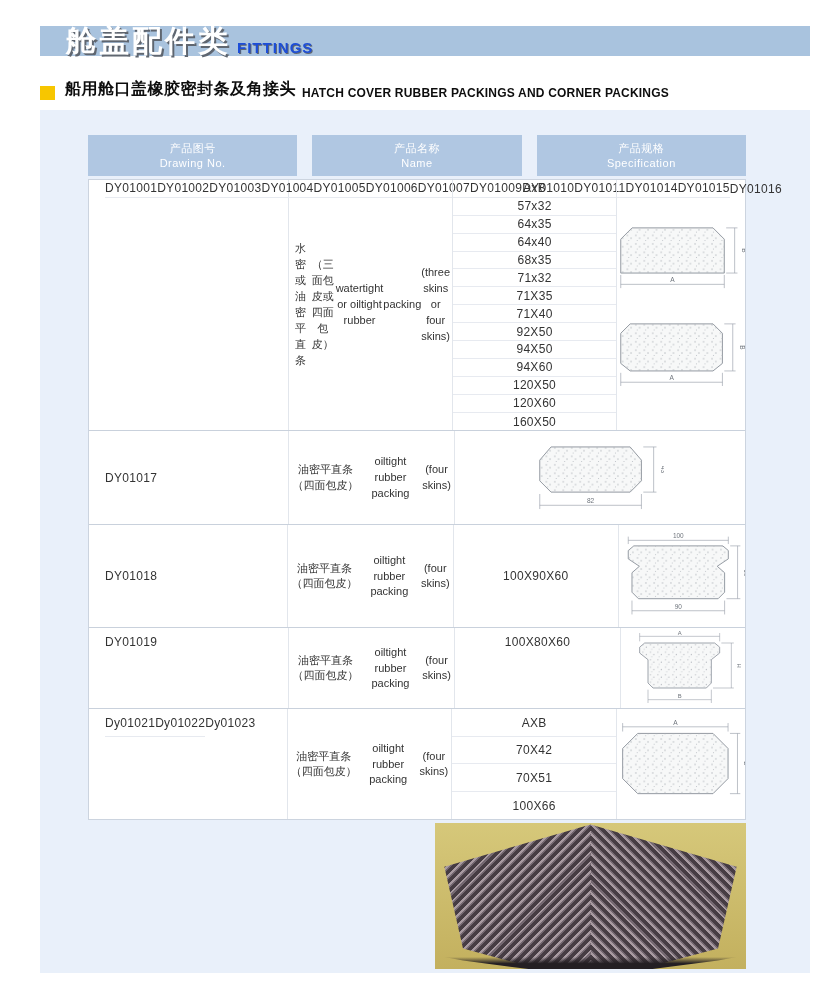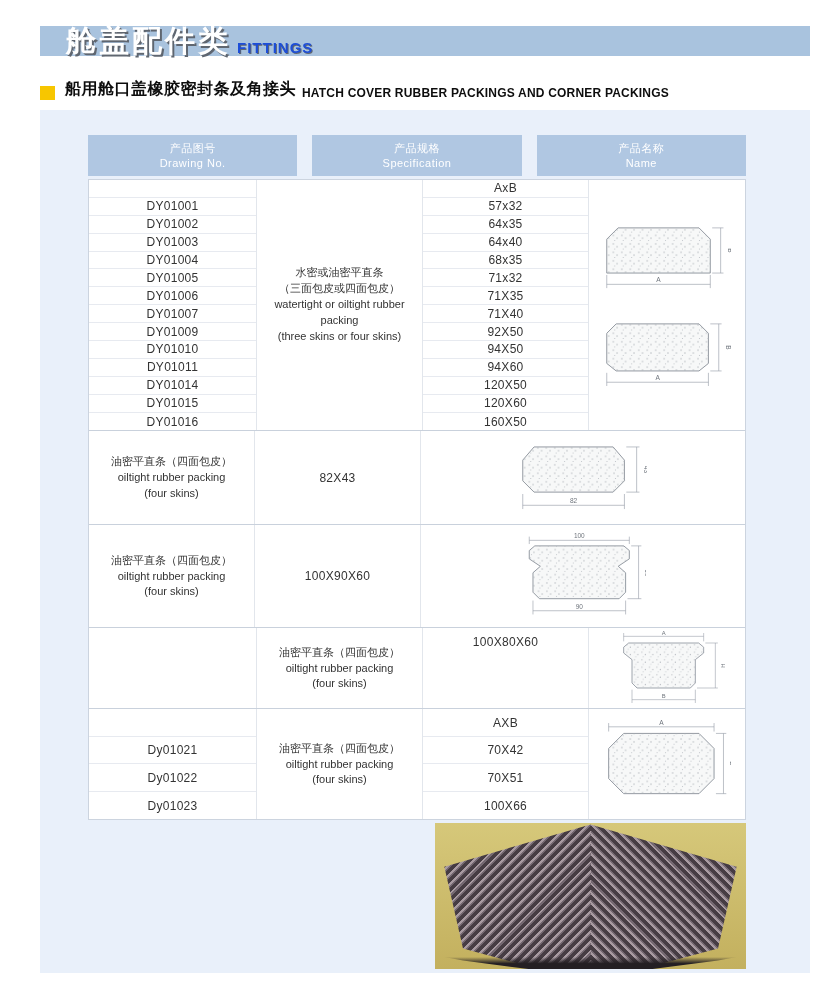--- a/index.html
+++ b/index.html
@@ -40,23 +40,23 @@
   .thead{display:flex;gap:15px;height:41px;margin-bottom:3px;}
   .hcell{
     flex:1;background:#b0c7e2;color:#ffffff;text-align:center;
     display:flex;flex-direction:column;justify-content:center;
     font-size:11px;line-height:1.35;letter-spacing:0.5px;
   }
   .tbody{background:#ffffff;border:1px solid #ccd4df;}
   .tgroup{display:flex;}
   .tgroup + .tgroup{border-top:1px solid #c9d1dc;}
   .col{box-sizing:border-box;}
-  .col-no{width:168px;border-right:1px solid #e2e6ec;display:flex;flex-direction:column;}
+  .col-no{width:184px;border-right:1px solid #e2e6ec;display:flex;margin-left:16px;}
   .col-name{
-    width:166px;border-right:1px solid #e2e6ec;display:flex;flex-direction:column;
+    width:166px;border-right:1px solid #e2e6ec;display:flex;flex-direction:row;
     align-items:center;justify-content:center;text-align:center;
     font-size:11px;line-height:1.45;color:#333;padding:2px;
   }
   .col-spec{width:166px;border-right:1px solid #e2e6ec;display:flex;flex-direction:column;}
   .col-profile{flex:1;display:flex;flex-direction:column;align-items:center;justify-content:center;gap:14px;}
   .cell{
     display:flex;align-items:center;justify-content:center;
     font-size:12px;color:#333;border-bottom:1px solid #e7eaf0;letter-spacing:0.3px;
   }
   .col-no .cell:last-child,.col-spec .cell:last-child{border-bottom:none;}
@@ -110,26 +110,26 @@
 <div class="panel">
 
   <div class="tablewrap">
 
     <div class="thead">
       <div class="hcell">
         <div>产品图号</div>
         <div>Drawing No.</div>
       </div>
       <div class="hcell">
+        <div>产品名称</div>
+        <div>Name</div>
+      </div>
+      <div class="hcell">
         <div>产品规格</div>
         <div>Specification</div>
-      </div>
-      <div class="hcell">
-        <div>产品名称</div>
-        <div>Name</div>
       </div>
     </div>
 
     <div class="tbody">
 
       <div class="tgroup g1">
         <div class="col col-no">
           <div class="cell"></div>
           <div class="cell">DY01001</div>
           <div class="cell">DY01002</div>
@@ -198,27 +198,27 @@
             <polygon points="14,10 102,10 112,20 112,52 102,60 14,60 4,52 4,20" fill="url(#s2)" stroke="none"></polygon>
             <path class="dim" d="M4,62 L4,76 M112,62 L112,76 M4,72 L112,72"></path>
             <text class="dimtext" x="58" y="70" text-anchor="middle">A</text>
             <path class="dim" d="M114,10 L126,10 M114,60 L126,60 M123,10 L123,60"></path>
             <text class="dimtext" text-anchor="middle" transform="translate(131,35) rotate(90)">B</text>
           </svg>
         </div>
       </div>
 
       <div class="tgroup g2">
+        <div class="col col-no">
+          <div class="cell">DY01017</div>
+        </div>
         <div class="col col-name">
           <div>油密平直条（四面包皮）</div>
           <div>oiltight rubber packing</div>
           <div>(four skins)</div>
-        </div>
-        <div class="col col-spec">
-          <div class="cell">82X43</div>
         </div>
         <div class="col col-profile">
 
           <svg class="profile-svg" width="128" height="82" viewBox="0 0 136 86">
             <defs>
               <pattern id="s3" patternUnits="userSpaceOnUse" width="9" height="9">
                 <circle cx="2" cy="2" r="0.7" fill="#a9adb4"></circle>
                   <circle cx="6" cy="5" r="0.7" fill="#a9adb4"></circle>
                   <circle cx="3.5" cy="7.5" r="0.6" fill="#b8bcc2"></circle>
               </pattern>
@@ -227,20 +227,23 @@
             <polygon points="16,10 100,10 112,24 112,46 100,58 16,58 4,46 4,24" fill="url(#s3)" stroke="none"></polygon>
             <path class="dim" d="M4,60 L4,76 M112,60 L112,76 M4,72 L112,72"></path>
             <text class="dimtext" x="58" y="70" text-anchor="middle">82</text>
             <path class="dim" d="M114,10 L128,10 M114,58 L128,58 M125,10 L125,58"></path>
             <text class="dimtext" text-anchor="middle" transform="translate(133,34) rotate(90)">43</text>
           </svg>
         </div>
       </div>
 
       <div class="tgroup g3">
+        <div class="col col-no">
+          <div class="cell">DY01018</div>
+        </div>
         <div class="col col-name">
           <div>油密平直条（四面包皮）</div>
           <div>oiltight rubber packing</div>
           <div>(four skins)</div>
         </div>
         <div class="col col-spec">
           <div class="cell">100X90X60</div>
         </div>
         <div class="col col-profile">
 
@@ -260,20 +263,21 @@
             <text class="dimtext" x="64" y="84" text-anchor="middle">90</text>
             <path class="dim" d="M120,16 L131,16 M116,73 L131,73 M128,16 L128,73"></path>
             <text class="dimtext" text-anchor="middle" transform="translate(135,45) rotate(90)">60</text>
           </svg>
         </div>
       </div>
 
       <div class="tgroup g4">
         <div class="col col-no">
           <div class="cell"></div>
+          <div class="cell">DY01019</div>
         </div>
         <div class="col col-name">
           <div>油密平直条（四面包皮）</div>
           <div>oiltight rubber packing</div>
           <div>(four skins)</div>
         </div>
         <div class="col col-spec">
           <div class="cell">100X80X60</div>
         </div>
         <div class="col col-profile">

